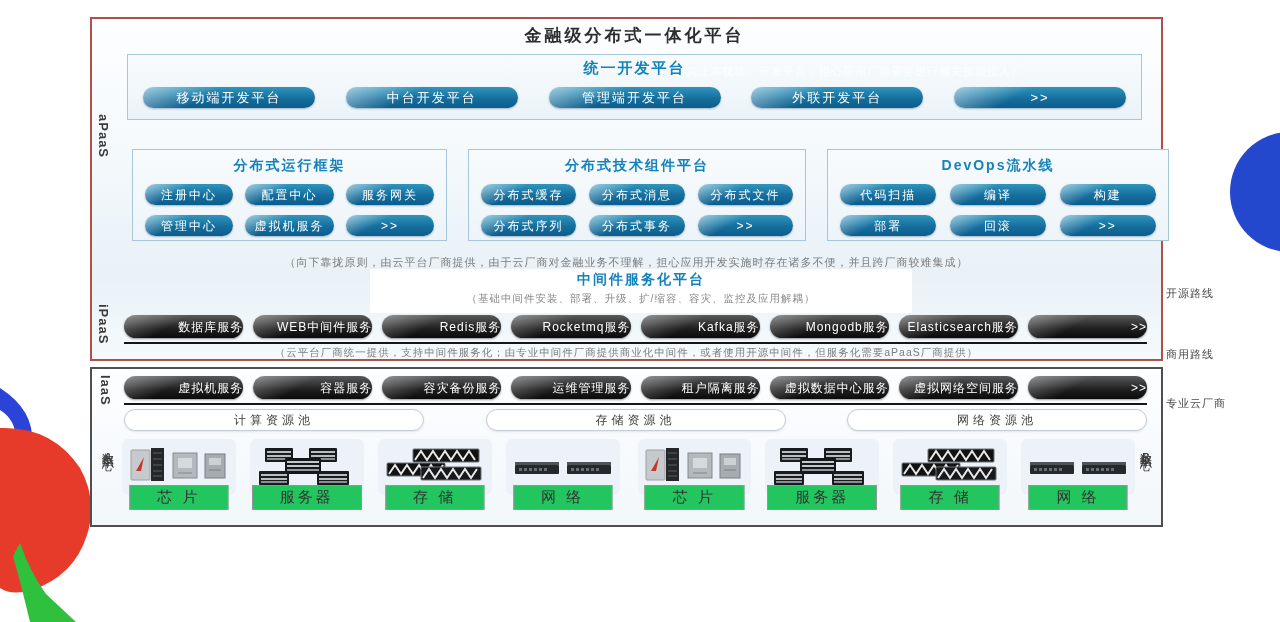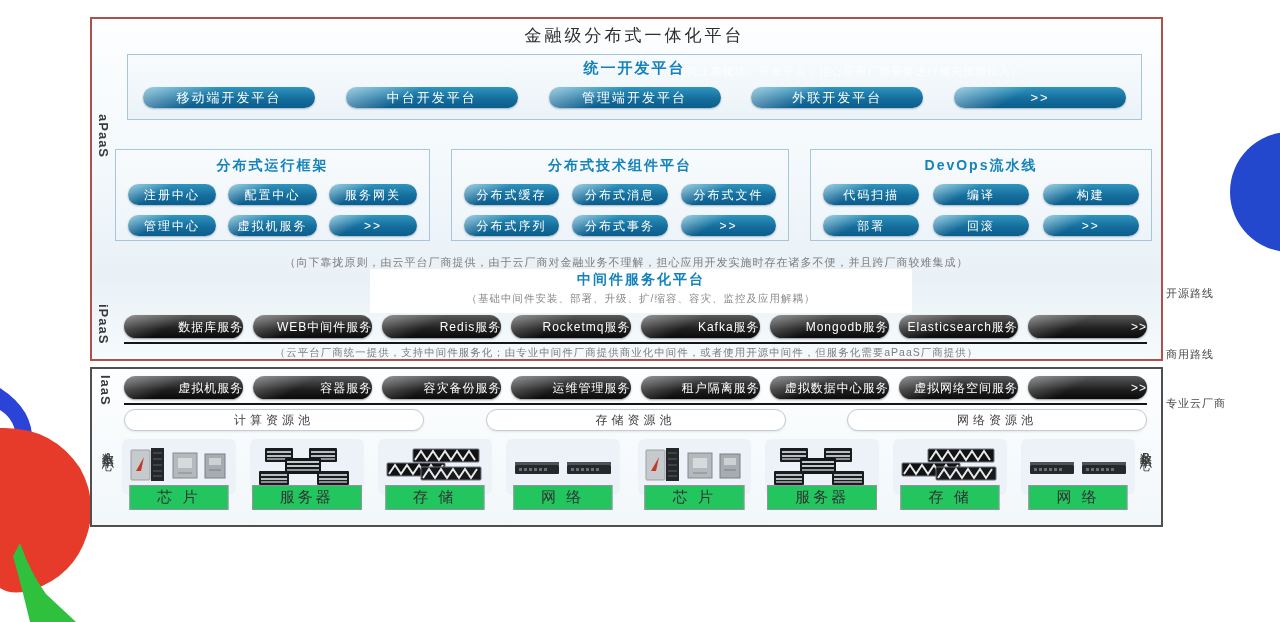--- a/index.html
+++ b/index.html
@@ -7,21 +7,21 @@
     font-family:"Liberation Sans","DejaVu Sans",sans-serif;}
   .deco{position:absolute;pointer-events:none;}
   .deco-left{left:0;top:380px;}
   .deco-right{right:0;top:130px;}
 
   .red-box{position:absolute;left:90px;top:17px;width:1069px;height:340px;border:2px solid #b0504b;
     background:linear-gradient(180deg,#fdfeff 0%,#f4f9fc 40%,#e9f1f7 75%,#f5fafc 100%);}
   .gray-box{position:absolute;left:90px;top:367px;width:1069px;height:156px;border:2px solid #4f4f4f;
     background:linear-gradient(180deg,#fdfeff,#f2f7fa);}
 
-  .main-title{position:absolute;top:5px;left:16px;right:0;text-align:center;font-size:17px;font-weight:normal;
+  .main-title{position:absolute;top:5px;left:16px;right:0;text-align:center;font-size:17px;font-weight:bold;
     color:#2e2e2e;letter-spacing:3px;}
   .panel-heading{font-size:14px;font-weight:bold;color:#1583bb;letter-spacing:2px;}
   .note{position:absolute;left:0;right:0;text-align:center;font-size:11px;color:#7d7d7d;letter-spacing:1px;}
 
   .vlabel{position:absolute;writing-mode:vertical-rl;font-size:13px;font-weight:bold;color:#3a3a3a;letter-spacing:1px;}
   .apaas{left:4px;top:95px;}
   .ipaas{left:4px;top:285px;}
   .iaas{left:6px;top:6px;}
   .dc-label{position:absolute;writing-mode:vertical-rl;text-orientation:upright;font-size:12px;color:#3a3a3a;
     font-weight:normal;letter-spacing:2px;}
@@ -38,21 +38,21 @@
 
   button.pill{appearance:none;border:none;margin:0;padding:0;color:#fff;border-radius:11px;cursor:pointer;
     font-family:"Liberation Sans","DejaVu Sans",sans-serif;letter-spacing:2px;line-height:1;}
   .pill.blue{background:linear-gradient(150deg,rgba(255,255,255,.55) 0%,rgba(255,255,255,0) 38%),
     linear-gradient(180deg,#2f95bd 0%,#156e9d 55%,#0b5d8c 100%);
     box-shadow:0 1px 2px rgba(20,60,90,.35);}
   .pill.dark{background:linear-gradient(150deg,rgba(255,255,255,.35) 0%,rgba(255,255,255,0) 42%),
     linear-gradient(180deg,#5a5a5a 0%,#1e1e1e 60%,#0b0b0b 100%);
     box-shadow:0 1px 2px rgba(0,0,0,.4);border-radius:12px;text-align:right;}
 
-  .fw-row{position:absolute;left:23px;top:130px;display:flex;gap:21px;}
+  .fw-row{position:absolute;left:40px;top:130px;display:flex;gap:21px;}
   .fw-box{border:1px solid #a6c6da;background:linear-gradient(180deg,#f8fbfd,#edf4f9);height:92px;box-sizing:border-box;}
   .fw1{width:315px;}.fw2{width:338px;}.fw3{width:342px;}
   .fw-head{display:block;text-align:center;margin-top:7px;}
   .fw-btns{display:flex;flex-wrap:wrap;justify-content:space-between;row-gap:10px;padding:9px 12px 0 12px;}
   .fw-btns .pill{width:30.5%;height:21px;font-size:12px;}
 
   .mw-panel{position:absolute;left:278px;top:250px;width:542px;height:44px;background:#fff;text-align:center;}
   .mw-panel .panel-heading{display:block;margin-top:2px;}
   .mw-sub{font-size:10.5px;color:#8a8a8a;margin-top:3px;letter-spacing:1px;}
 

